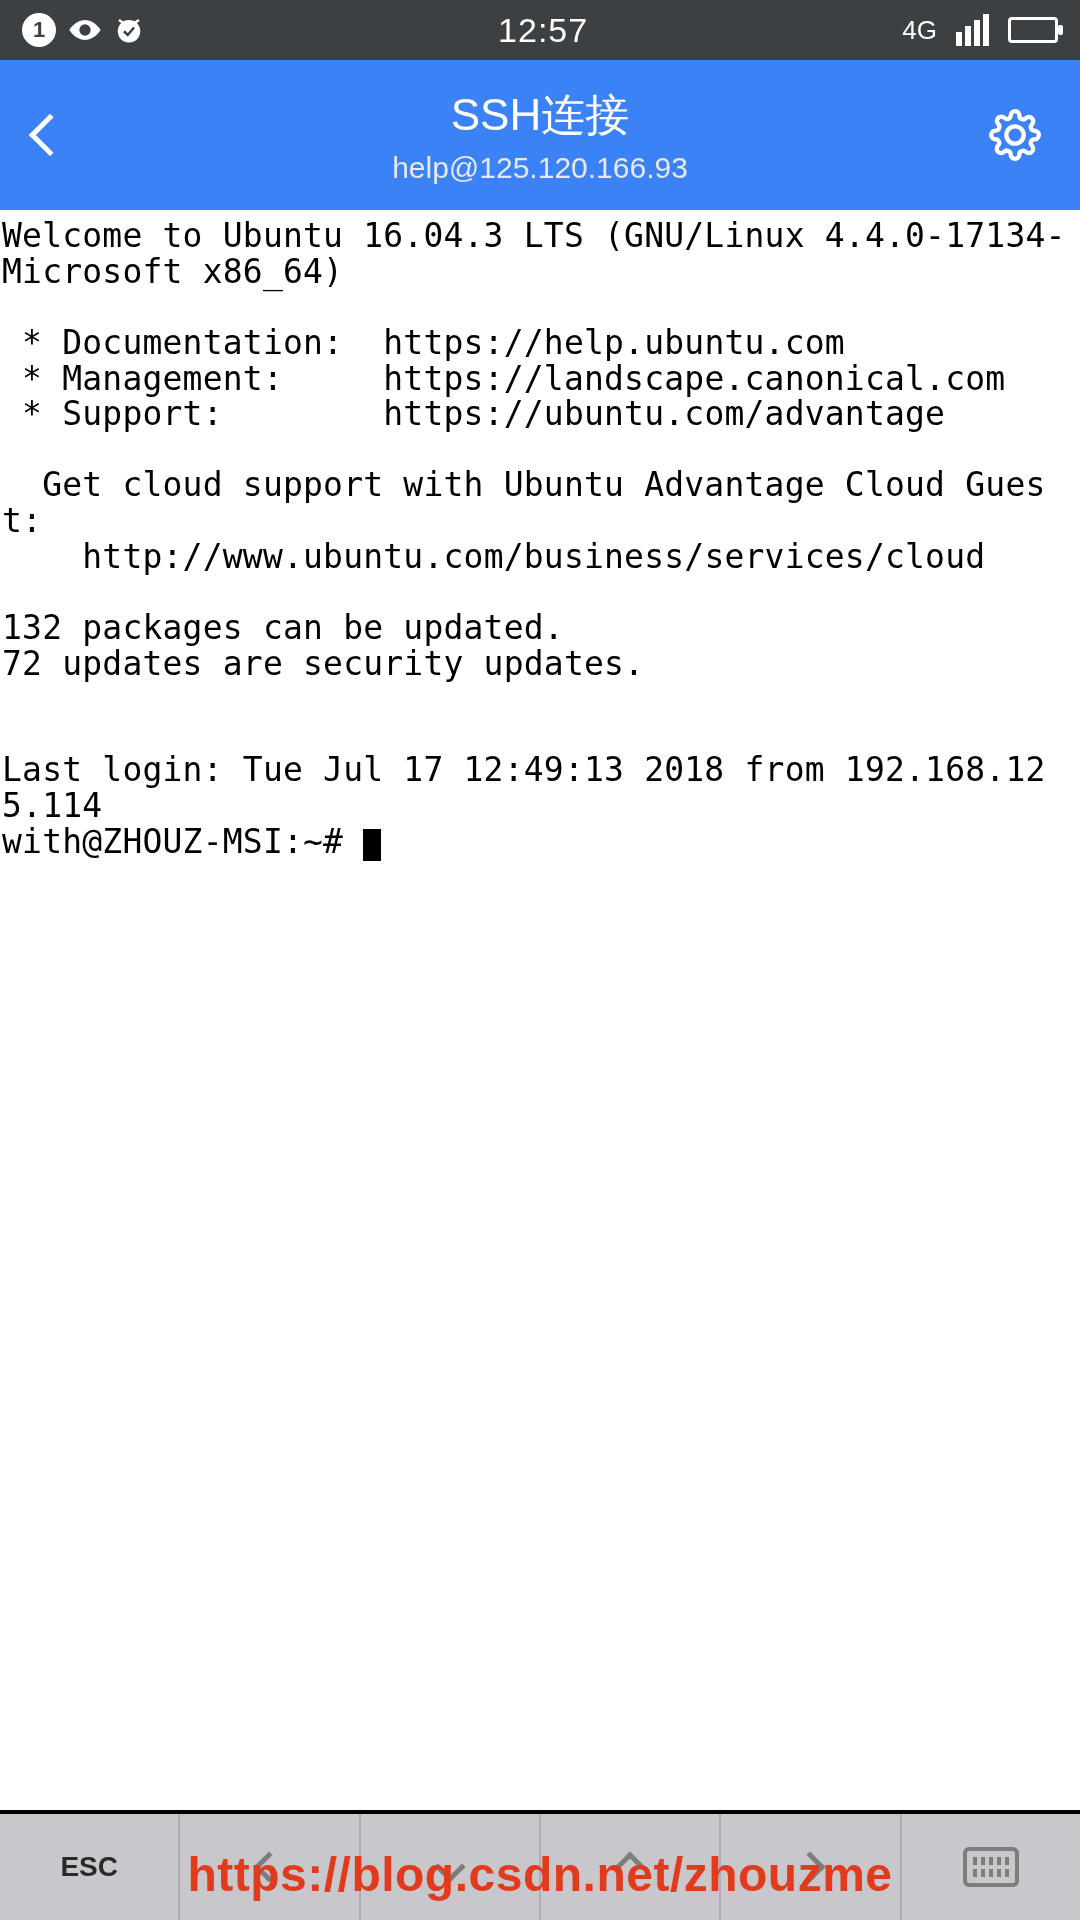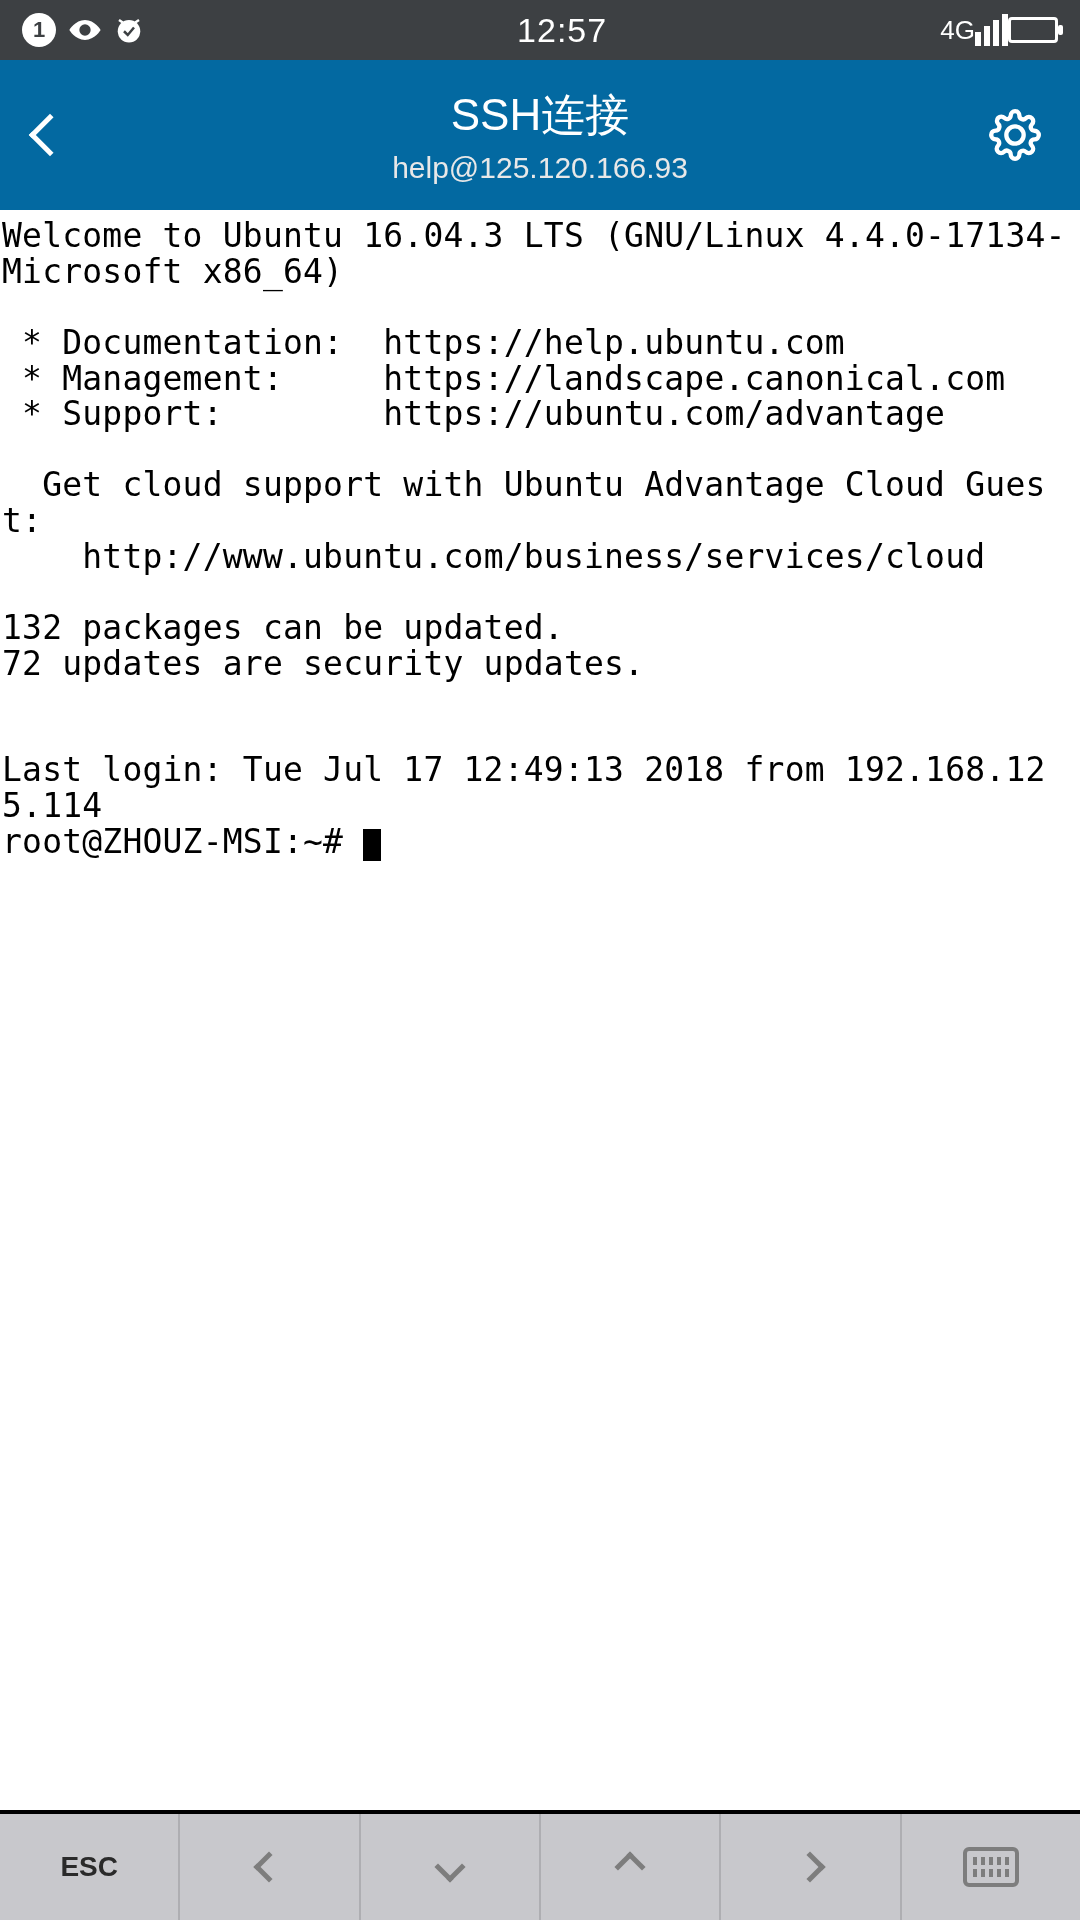--- a/index.html
+++ b/index.html
@@ -3,32 +3,32 @@
 <meta charset="utf-8">
 <style>
   * { margin:0; padding:0; box-sizing:border-box; }
   html,body { width:1080px; height:1920px; font-family: sans-serif; overflow:hidden; background:#fff; }
   .screen { width:1080px; height:1920px; display:flex; flex-direction:column; position:relative; }
   
   .status-bar { height:60px; background:#3d4043; color:#fff; display:flex; align-items:center; justify-content:space-between; padding:0 22px; font-size:30px; }
   .status-left { display:flex; align-items:center; gap:12px; }
   .status-left .dot { width:34px; height:34px; border-radius:50%; background:#fff; color:#3d4043; display:flex; align-items:center; justify-content:center; font-size:22px; font-weight:bold; }
   .status-center { font-size:34px; font-weight:500; letter-spacing:1px;margin-left:40px; }
-  .status-right { display:flex; align-items:center; gap:0; font-size:26px; }
+  .status-right { display:flex; align-items:center; gap:19px; font-size:26px; }
   .bars { display:flex; align-items:flex-end; gap:3px; }
   .bars span { width:6px; background:#fff; display:inline-block; }
   .bars span:nth-child(1){height:14px}
   .bars span:nth-child(2){height:20px}
   .bars span:nth-child(3){height:26px}
   .bars span:nth-child(4){height:32px}
   .battery { width:50px; height:26px; border:3px solid #fff; border-radius:4px; position:relative; }
   .battery::after { content:''; position:absolute; right:-8px; top:5px; width:5px; height:10px; background:#fff; border-radius:2px; }
   .battery .fill { background:#fff; height:100%; width:85%; }
   
-  .app-header { height:150px; background:#0369a1; color:#fff; display:flex; align-items:center; position:relative; }
+  .app-header { height:150px; background:#3b82f6; color:#fff; display:flex; align-items:center; position:relative; }
   .back-btn { width:100px; height:100%; display:flex; align-items:center; justify-content:center; }
   .chevron-left { width:30px; height:30px; border-left:5px solid #fff; border-bottom:5px solid #fff; transform:rotate(45deg); }
   .title-block { position:absolute; left:0; right:0; text-align:center; pointer-events:none; }
   .title-main { font-size:44px; font-weight:400; }
   .title-sub { font-size:30px; margin-top:6px; color:#e8e8e8; }
   .settings-btn { position:absolute; right:20px; top:0; bottom:0; width:90px; display:flex; align-items:center; justify-content:center; }
   .gear { width:52px; height:52px; }
   
   .terminal-area { flex:1; background:#fff; color:#000; font-family: "Menlo","Consolas",monospace; font-size:33px; line-height:1.08; white-space:pre-wrap; word-break:break-all; padding:8px 2px 0 2px; letter-spacing:0.2px; }
   .cursor { display:inline-block; width:18px; height:32px; background:#000; vertical-align:text-bottom; }
@@ -103,21 +103,21 @@
  * Support:        https://ubuntu.com/advantage
 
   Get cloud support with Ubuntu Advantage Cloud Guest:
     http://www.ubuntu.com/business/services/cloud
 
 132 packages can be updated.
 72 updates are security updates.
 
 
 Last login: Tue Jul 17 12:49:13 2018 from 192.168.125.114</span>
-<span>root@ZHOUZ-MSI:~# </span><span class="cursor"></span></div>
+<span>with@ZHOUZ-MSI:~# </span><span class="cursor"></span></div>
 
   <div class="key-row">
     <div class="key">
         <span>ESC</span>
       </div>
     <div class="key">
         <span class="arrow left"></span>
       </div>
     <div class="key">
         <span class="arrow down"></span>
@@ -126,14 +126,15 @@
         <span class="arrow up"></span>
       </div>
     <div class="key">
         <span class="arrow right"></span>
       </div>
     <div class="key">
         <span class="kbd-icon"></span>
       </div>
   </div>
 
+  <div class="watermark">https://blog.csdn.net/zhouzme</div>
 
 </div>
 
 </body></html>

